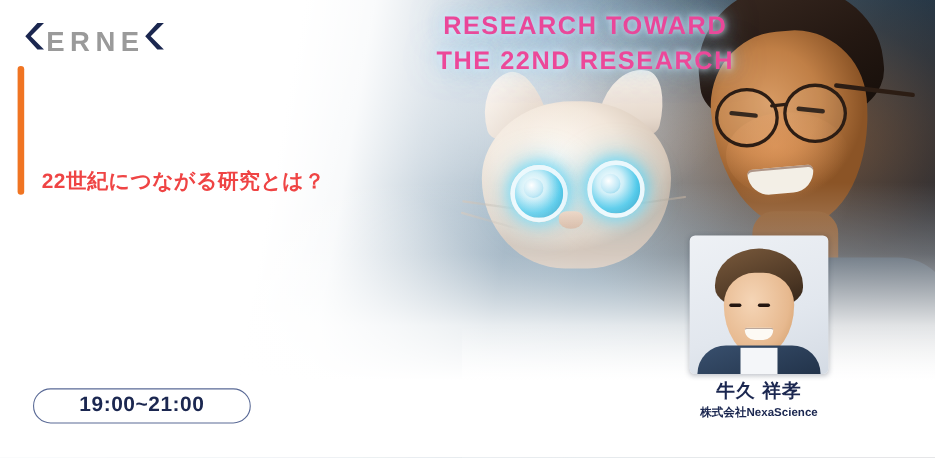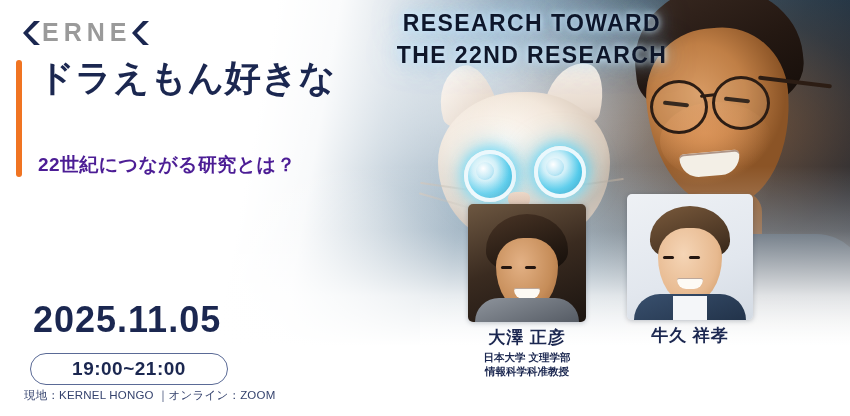--- a/index.html
+++ b/index.html
@@ -164,36 +164,36 @@
   }
   .fade-bottom-right {
     position: absolute; right: 0; bottom: 0; width: 430px; height: 120px;
     background: linear-gradient(180deg, rgba(255,255,255,0) 0%, rgba(255,255,255,0.88) 55%, #ffffff 100%);
   }
 
   
   .eng-headline {
     position: absolute; left: 372px; top: 8px; width: 320px;
     text-align: center;
-    color: #0f172a;
+    color: #ec4899;
     font-size: 23px;
     font-weight: bold;
     letter-spacing: 1.4px;
     line-height: 1.38;
     text-shadow:
       0 0 6px rgba(215,240,255,0.95),
       0 0 16px rgba(170,220,255,0.8),
       0 0 30px rgba(140,200,245,0.55);
   }
   .eng-headline div { white-space: nowrap; }
 
   
   .logo {
     position: absolute; left: 22px; top: 20px;
-    display: flex; align-items: flex-start; gap: 0px;
+    display: flex; align-items: flex-end; gap: 0px;
   }
   .logo .chev { display: inline-block; }
   .logo .word {
     font-size: 25px; font-weight: bold; color: #9a9a9a;
     letter-spacing: 5px; line-height: 1;
   }
 
   
   .accent-bar {
     position: absolute; left: 16px; top: 60px;
@@ -207,21 +207,21 @@
     color: #1b2750;
     font-weight: bold;
     font-size: 36px;
     line-height: 1.42;
     letter-spacing: 0.5px;
     white-space: nowrap;
   }
   .jp-title .line2 { letter-spacing: 0px; }
   .jp-sub {
     position: absolute; left: 38px; top: 152px;
-    color: #4c1d95; font-weight: bold; font-size: 19px;
+    color: #ef4444; font-weight: bold; font-size: 19px;
     letter-spacing: 0.4px; white-space: nowrap;
   }
 
   
   .date {
     position: absolute; left: 33px; top: 302px;
     color: #1b2750; font-weight: bold; font-size: 36px;
     letter-spacing: 1px; line-height: 1;
   }
   .time-box {
@@ -233,21 +233,21 @@
   }
   .venue {
     position: absolute; left: 24px; top: 388px;
     color: #35436e; font-size: 11.5px; letter-spacing: 0.2px;
     white-space: nowrap;
   }
 
   
   .speaker { position: absolute; text-align: center; }
   .speaker.s1 { left: 462px; top: 204px; width: 130px; }
-  .speaker.s2 { left: 622px; top: 194px; width: 136px; }
+  .speaker.s2 { left: 622px; top: 214px; width: 136px; }
   .photo {
     width: 118px; height: 118px; margin: 0 auto;
     border-radius: 5px; overflow: hidden; position: relative;
     box-shadow: 0 1px 5px rgba(20,30,55,0.25);
   }
   .speaker.s2 .photo { width: 126px; height: 126px; }
   .photo.p1 { background: linear-gradient(160deg,#6d5741 0%,#3a2b20 48%,#1b1410 100%); }
   .photo.p2 { background: linear-gradient(160deg,#eef1f5 0%,#e2e7ee 60%,#d4dbe4 100%); }
   .ph-hair {
     position: absolute; left: 50%; transform: translateX(-50%);
@@ -356,54 +356,37 @@
     <span class="chev">
       <svg width="20" height="26" viewBox="0 0 20 26" aria-hidden="true">
         <path d="M18 1 L6 13 L18 25 L12 25 L1 13 L12 1 Z" fill="#1b2750"></path>
       </svg>
     </span>
   </div>
 
   <div class="accent-bar"></div>
 
   <div class="jp-title">
-    <div class="line1">ドラえもん好きな</div>
   </div>
   <div class="jp-sub">22世紀につながる研究とは？</div>
 
-  <div class="date">2025.11.05</div>
   <div class="time-box">
     <span>19:00~21:00</span>
   </div>
-  <div class="venue">現地：KERNEL HONGO ｜オンライン：ZOOM</div>
-
-  <div class="speaker s1">
-    <div class="photo p1">
-      <div class="ph-hair"></div>
-      <div class="ph-face"></div>
-      <div class="ph-eye l"></div>
-      <div class="ph-eye r"></div>
-      <div class="ph-smile"></div>
-      <div class="ph-body"></div>
-    </div>
-    <div class="sp-name">大澤 正彦</div>
-    <div class="sp-aff">
-      <div>日本大学 文理学部</div>
-      <div>情報科学科准教授</div>
-    </div>
-  </div>
+
 
   <div class="speaker s2">
     <div class="photo p2">
       <div class="ph-hair"></div>
       <div class="ph-face"></div>
       <div class="ph-eye l"></div>
       <div class="ph-eye r"></div>
       <div class="ph-smile"></div>
       <div class="ph-body"></div>
       <div class="ph-collar"></div>
     </div>
     <div class="sp-name">牛久 祥孝</div>
     <div class="sp-aff">
+      <div>株式会社NexaScience</div>
     </div>
   </div>
 
 </div>
 
 </body></html>

